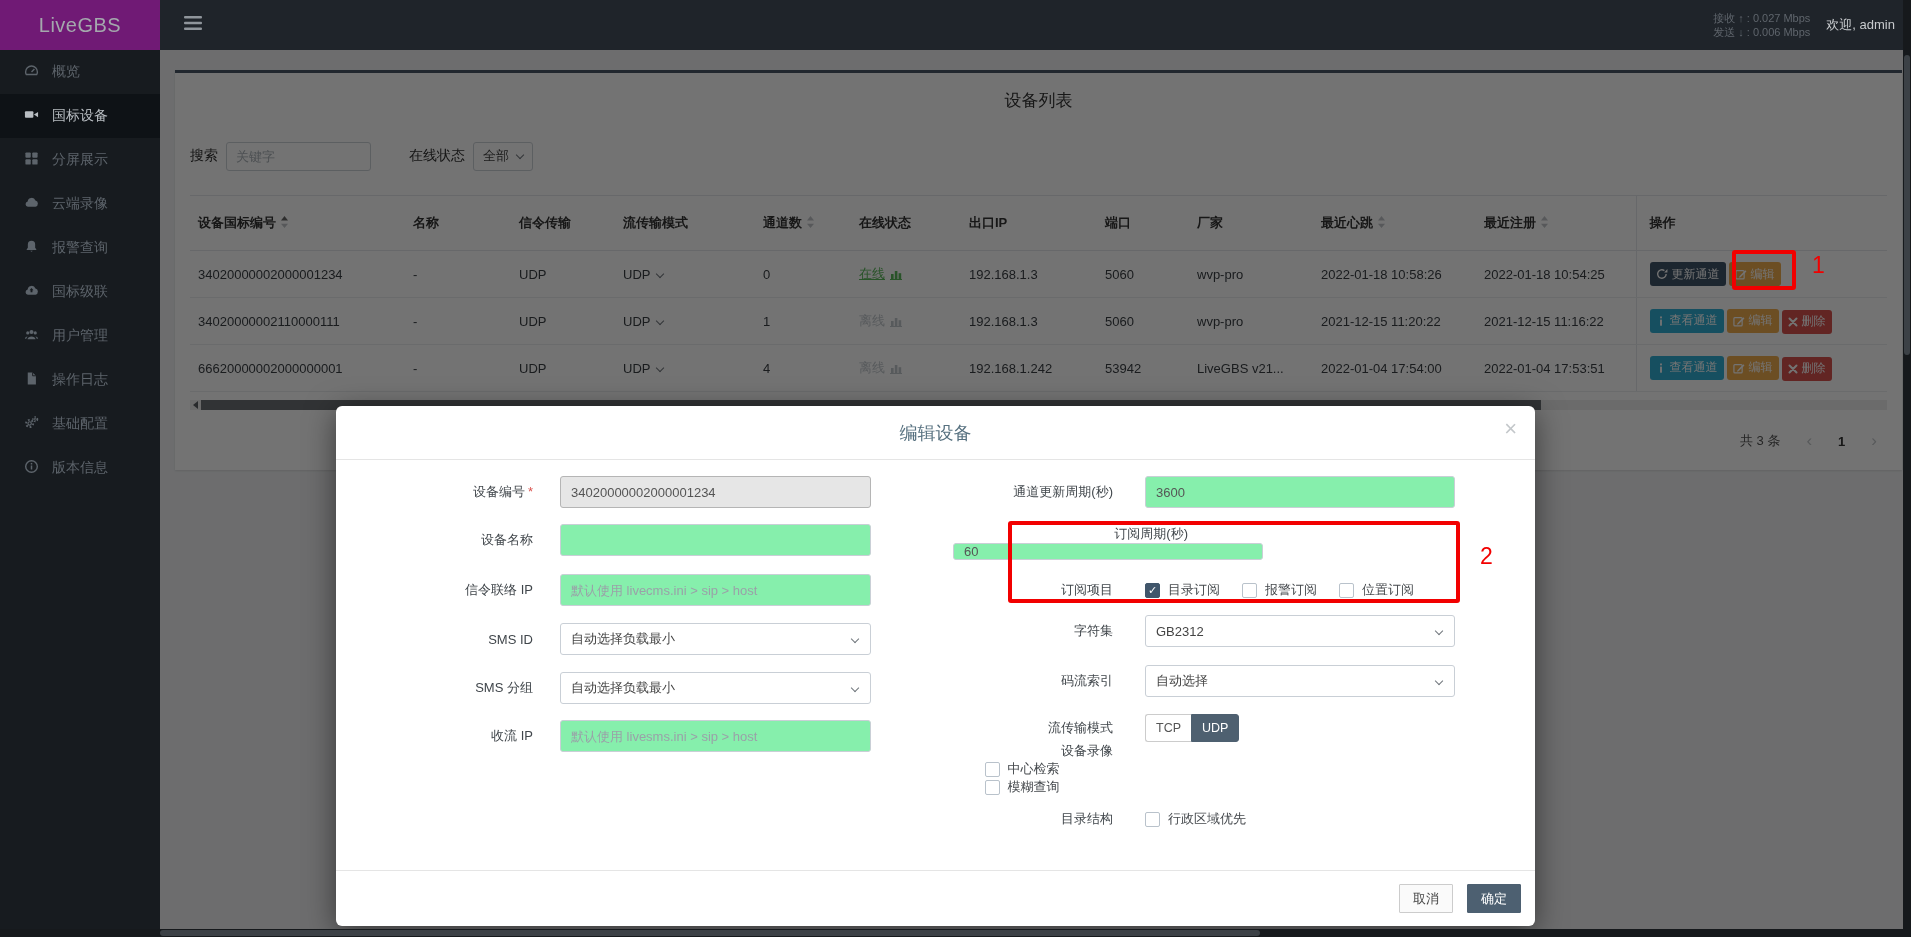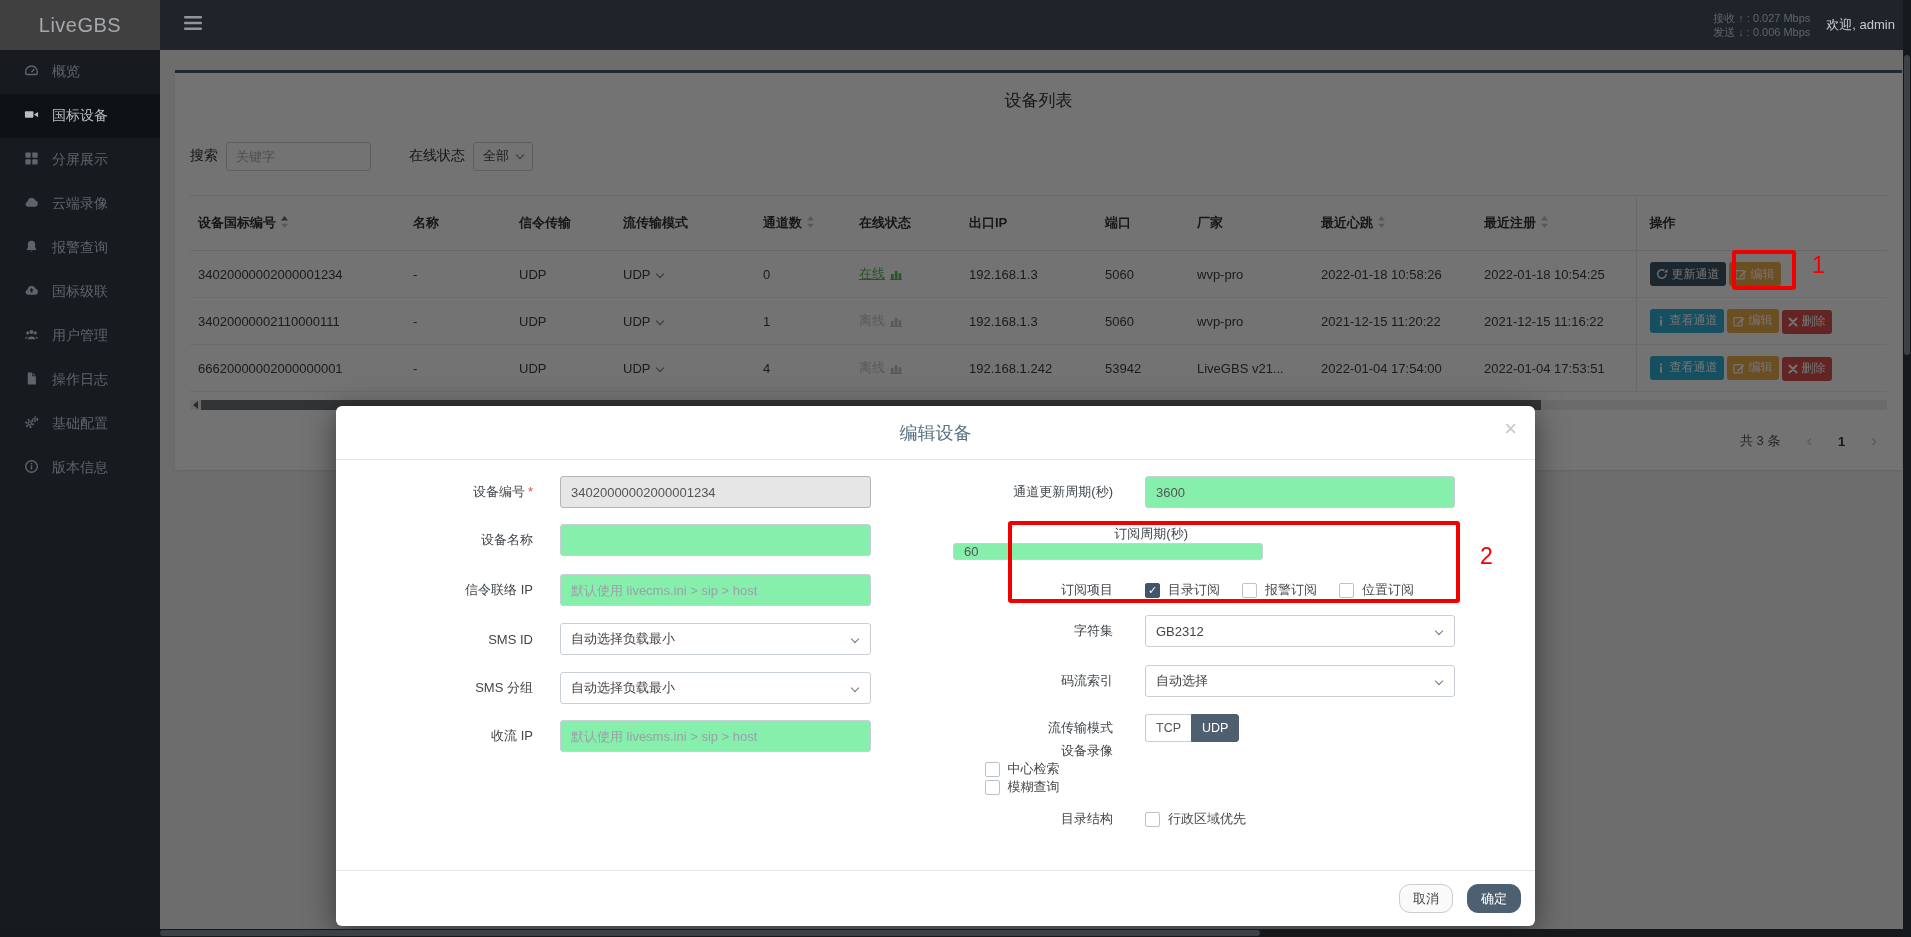--- a/index.html
+++ b/index.html
@@ -2,21 +2,21 @@
 <html><head>
 <meta charset="utf-8">
 <style>
   * { margin:0; padding:0; box-sizing:border-box; }
   html,body { width:1911px; height:937px; overflow:hidden; background:#101316;
     font-family:"Liberation Sans","DejaVu Sans",sans-serif; }
   .stage { position:relative; width:1911px; height:937px; }
 
   
   .sidebar { position:absolute; left:0; top:0; width:160px; height:937px; background:#171b1f; z-index:2; }
-  .logo { height:50px; background:#404040; color:#a4a8ad; font-size:20px; letter-spacing:.5px;
+  .logo { height:50px; background:#701a75; color:#a4a8ad; font-size:20px; letter-spacing:.5px;
     display:flex; align-items:center; justify-content:center; }
   .nav-item { height:44px; display:flex; align-items:center; padding-left:24px; gap:13px;
     color:#5d646b; font-size:14px; cursor:pointer; }
   .nav-item svg { flex:0 0 auto; }
   .nav-item.active { background:#0e1216; color:#b9bec3; }
 
   
   .topbar { position:absolute; left:160px; top:0; width:1751px; height:50px; background:#1f242a; z-index:2;
     display:flex; align-items:center; }
   .burger { margin-left:24px; }
@@ -92,21 +92,21 @@
   .box { width:15px; height:15px; border:1px solid #b9c2cb; border-radius:2px; background:#fff;
     display:inline-flex; align-items:center; justify-content:center; font-size:11px; color:#fff; flex:0 0 auto; }
   .box.checked { background:#41566b; border-color:#41566b; }
   .tg { display:inline-flex; height:28px; }
   .seg { min-width:45px; padding:0 10px; display:inline-flex; align-items:center; justify-content:center;
     font-size:12.5px; border:1px solid #ccc; background:#fff; color:#555; cursor:pointer; }
   .seg:first-child { border-radius:3px 0 0 3px; border-right:none; }
   .seg.on { background:#4e6070; border-color:#4e6070; color:#fff; border-radius:0 3px 3px 0; }
   .modal-foot { position:absolute; left:0; right:0; top:464px; bottom:0; border-top:1px solid #e5e5e5;
     display:flex; align-items:center; justify-content:flex-end; gap:14px; padding-right:14px; }
-  .fbtn { height:29px; padding:0 13px; border-radius:11px; font-size:13px; display:flex; align-items:center; cursor:pointer; }
+  .fbtn { height:29px; padding:0 13px; border-radius:1px; font-size:13px; display:flex; align-items:center; cursor:pointer; }
   .f-cancel { background:#fafafa; border:1px solid #ccc; color:#444; }
   .f-ok { background:#4d6071; border:1px solid #4d6071; color:#fff; }
 
   
   .anno { position:absolute; border:4px solid #f20000; border-radius:3px; z-index:40; }
   .anno-num { position:absolute; color:#f20000; font-size:23px; z-index:40; }
   #anno-box1 { left:1732px; top:250px; width:64px; height:40px; }
   #anno-num1 { left:1812px; top:252px; }
   #anno-box2 { left:1008px; top:521px; width:452px; height:82px; }
   #anno-num2 { left:1480px; top:543px; }

